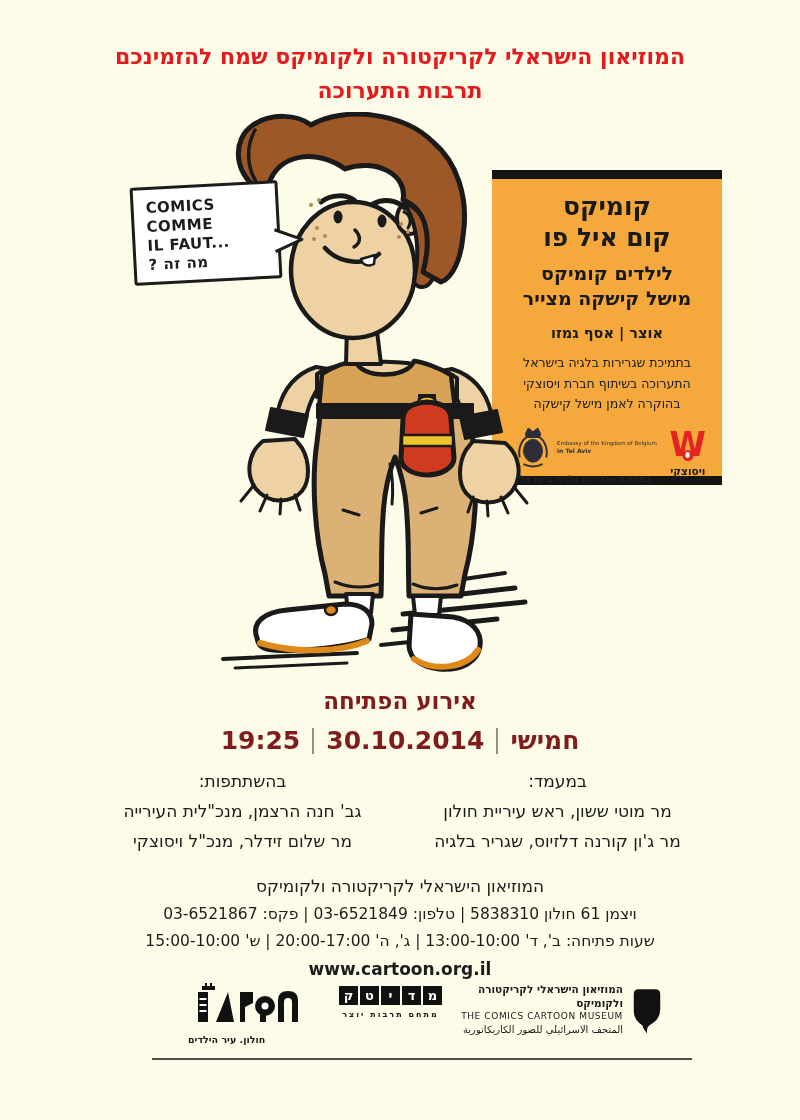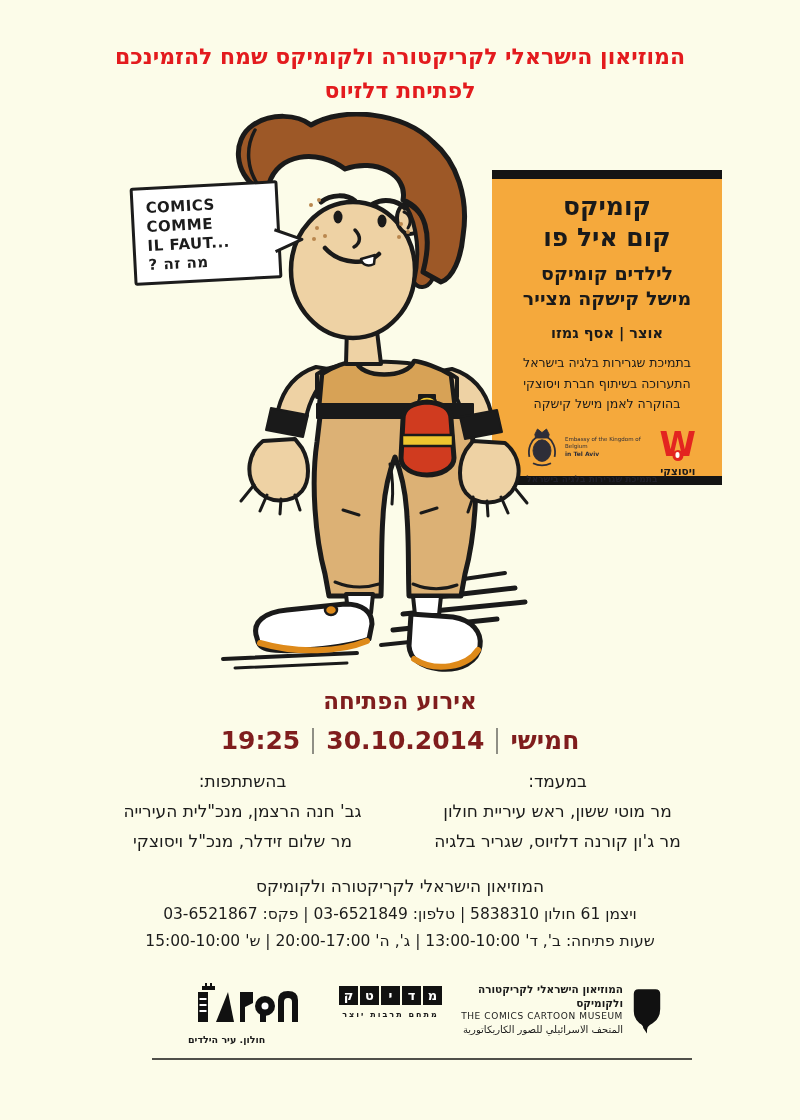--- a/index.html
+++ b/index.html
@@ -15,21 +15,21 @@
           color:var(--red);font-weight:700;font-size:22px;line-height:34px}
 
   .bubble{position:absolute;left:102px;top:184px;width:148px;background:#fff;border:3px solid #1c1c1c;
           border-radius:3px;transform:rotate(-3deg);padding:9px 8px 7px 12px;z-index:6}
   .bubble .line{font-size:15px;font-weight:700;letter-spacing:.5px;line-height:19px;color:#1c1c1c}
   .bubble .heb{direction:rtl;text-align:left}
   .bubble-tail{position:absolute;left:243px;top:226px;z-index:7;transform:rotate(-3deg)}
 
   .panel{position:absolute;left:462px;top:170px;width:230px;height:315px;background:var(--orange);
          border-top:9px solid #141414;border-bottom:9px solid #141414;z-index:2;direction:rtl;
-         text-align:center;padding:12px 16px 6px}
+         text-align:center;padding:12px 6px 6px}
   .panel-title{font-size:25px;font-weight:800;line-height:31px}
   .panel-sub{font-size:19px;font-weight:700;line-height:25px;margin-top:8px}
   .panel-curator{font-size:14.5px;font-weight:700;margin-top:14px}
   .panel-support{font-size:12.5px;font-weight:500;line-height:20.5px;margin-top:12px}
   .panel-logos{display:flex;direction:ltr;align-items:flex-start;justify-content:space-between;
                padding:0 10px 0 16px;margin-top:10px}
   .belgium{display:flex;flex-direction:column;align-items:center}
   .belgium-row{display:flex;align-items:center;gap:5px}
   .belgium-en{font-size:5.5px;text-align:left;color:#2e2e38;line-height:7px}
   .belgium-en .b2{font-weight:700;font-size:6px}
@@ -78,21 +78,21 @@
 
   .rule{position:absolute;top:1058px;left:122px;width:540px;height:2px;background:#50504a}
 </style>
 </head>
 <body>
 
 <div class="poster">
 
   <div class="header">
     <div>המוזיאון הישראלי לקריקטורה ולקומיקס שמח להזמינכם</div>
-    <div>לפתיחת דלזיוס</div>
+    <div>תרבות התערוכה</div>
   </div>
 
   <div class="panel">
     <div class="panel-title">קומיקס</div>
     <div class="panel-title">קום איל פו</div>
     <div class="panel-sub">
       <div>לילדים קומיקס</div>
       <div>מישל קישקה מצייר</div>
     </div>
     <div class="panel-curator">אוצר | אסף גמזו</div>
@@ -244,20 +244,21 @@
       <div class="att-heading">בהשתתפות:</div>
       <div class="att-item">גב' חנה הרצמן, מנכ"לית העירייה</div>
       <div class="att-item">מר שלום זידלר, מנכ"ל ויסוצקי</div>
     </div>
   </div>
 
   <div class="footer-info">
     <div class="fi-name">המוזיאון הישראלי לקריקטורה ולקומיקס</div>
     <div class="fi-line">ויצמן 61 חולון 5838310 | טלפון: 03-6521849 | פקס: 03-6521867</div>
     <div class="fi-line">שעות פתיחה: ב', ד' 13:00-10:00 | ג', ה' 20:00-17:00 | ש' 15:00-10:00</div>
+    <div class="fi-web">www.cartoon.org.il</div>
   </div>
 
   <div class="logos">
     <div class="logo-holon">
       <svg width="120" height="54" viewBox="0 0 120 54">
         <g fill="#111">
           <path d="M14,10 h3 v-3 h2 v3 h3 v-3 h2 v3 h3 v4 h-13 Z"></path>
           <rect x="10" y="16" width="10" height="30"></rect>
           <rect x="11.5" y="22" width="7" height="2" fill="#fff"></rect>
           <rect x="11.5" y="28" width="7" height="2" fill="#fff"></rect>

